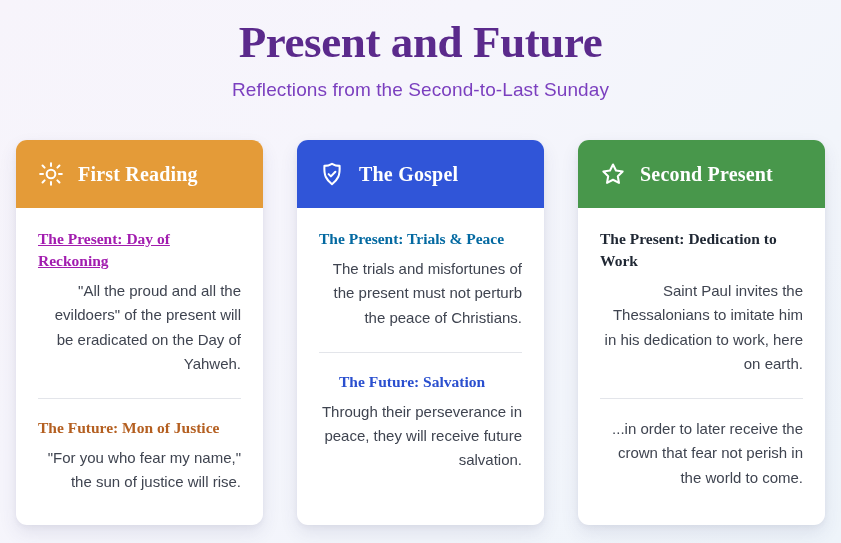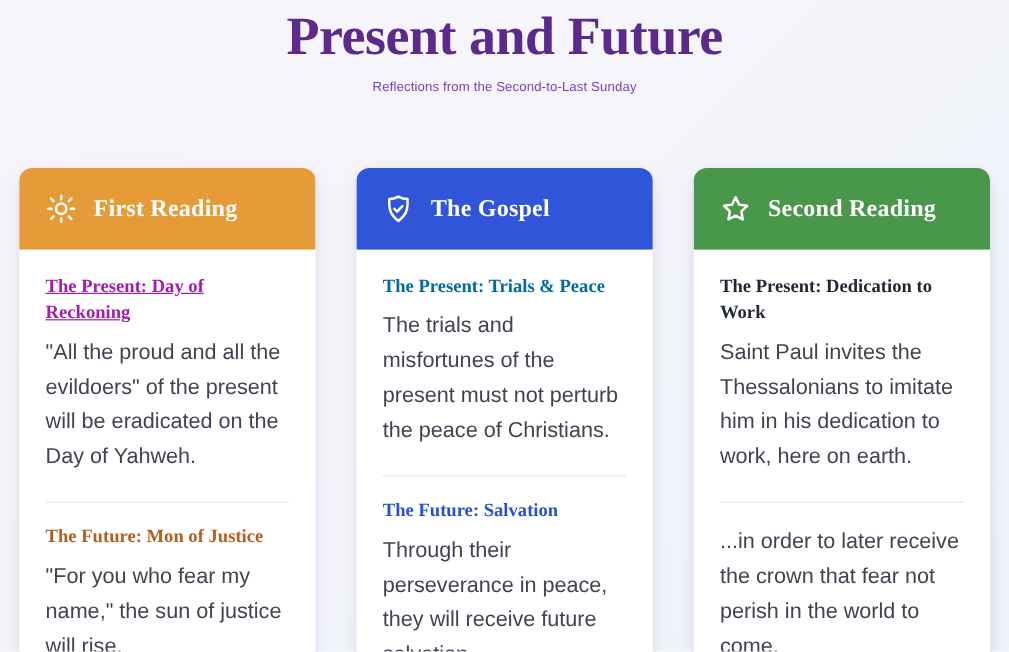--- a/index.html
+++ b/index.html
@@ -13,36 +13,36 @@
   body {
     font-family: "Liberation Sans", sans-serif;
     background:
       linear-gradient(135deg, #f7f4fb 0%, #f6f5fc 35%, #f2f5fb 70%, #eef4fa 100%);
     position: relative;
   }
 
   
   .page-header {
     text-align: center;
-    padding-top: 6px;
+    padding-top: 18px;
   }
 
   .page-title {
     font-family: "Liberation Serif", serif;
     font-weight: bold;
     font-size: 45px;
     line-height: 1.1;
     letter-spacing: -0.4px;
     color: #5b2a8c;
   }
 
   .page-subtitle {
     margin-top: 11px;
     font-family: "Liberation Sans", sans-serif;
-    font-size: 11px;
+    font-size: 19px;
     color: #7b3fbf;
     letter-spacing: 0.1px;
   }
 
   
   .card-grid {
     position: absolute;
     top: 140px;
     left: 16px;
     right: 16px;
@@ -99,23 +99,24 @@
   .section-heading {
     font-family: "Liberation Serif", serif;
     font-weight: bold;
     font-size: 15.5px;
     line-height: 1.42;
     margin-bottom: 7px;
   }
 
   .section-text {
     font-family: "Liberation Sans", sans-serif;
-    font-size: 18px;
+    font-size: 15px;
     line-height: 1.62;
     color: #3f4450;
+    text-align: right;
   }
 
   .divider {
     height: 1px;
     background: #e3e5ea;
     margin: 22px 0 18px 0;
     border: 0;
   }
 </style>
 </head>
@@ -154,33 +155,33 @@
           <path d="M12 2.6c2.4 1.4 4.6 1.9 7 1.9 0 0 .4 6.6-1.3 10.3-1.4 3.1-3.7 5-5.7 6.6-2-1.6-4.3-3.5-5.7-6.6C4.6 11.1 5 4.5 5 4.5c2.4 0 4.6-.5 7-1.9z"></path>
           <path d="M8.9 12.1l2.1 2.1 4.1-4.3"></path>
         </svg>
       </span>
       <span class="card-header-title">The Gospel</span>
     </div>
     <div class="card-body">
       <div class="section-heading" style="color: #0369a1;">The Present: Trials &amp; Peace</div>
       <div class="section-text">The trials and misfortunes of the present must not perturb the peace of Christians.</div>
       <hr class="divider">
-      <div class="section-heading" style="color: rgb(42, 79, 207);">The Future: Salvation</div>
+      <div class="section-heading" style="color: rgb(42, 79, 207); margin-left: 20px;">The Future: Salvation</div>
       <div class="section-text">Through their perseverance in peace, they will receive future salvation.</div>
     </div>
   </div>
 
   <div class="card">
     <div class="card-header" style="background: rgb(72, 151, 75);">
       <span class="hdr-icon">
         <svg viewBox="0 0 24 24" fill="none" stroke="#ffffff" stroke-width="1.9" stroke-linecap="round" stroke-linejoin="round">
           <path d="M12 3.2l2.75 5.6 6.15.9-4.45 4.35 1.05 6.15L12 17.3l-5.5 2.9 1.05-6.15L3.1 9.7l6.15-.9z"></path>
         </svg>
       </span>
-      <span class="card-header-title">Second Reading</span>
+      <span class="card-header-title">Second Present</span>
     </div>
     <div class="card-body">
       <div class="section-heading" style="color: rgb(31, 39, 51);">The Present: Dedication to Work</div>
       <div class="section-text">Saint Paul invites the Thessalonians to imitate him in his dedication to work, here on earth.</div>
       <hr class="divider">
       <div class="section-text">...in order to later receive the crown that fear not perish in the world to come.</div>
     </div>
   </div>
 
 </div>

